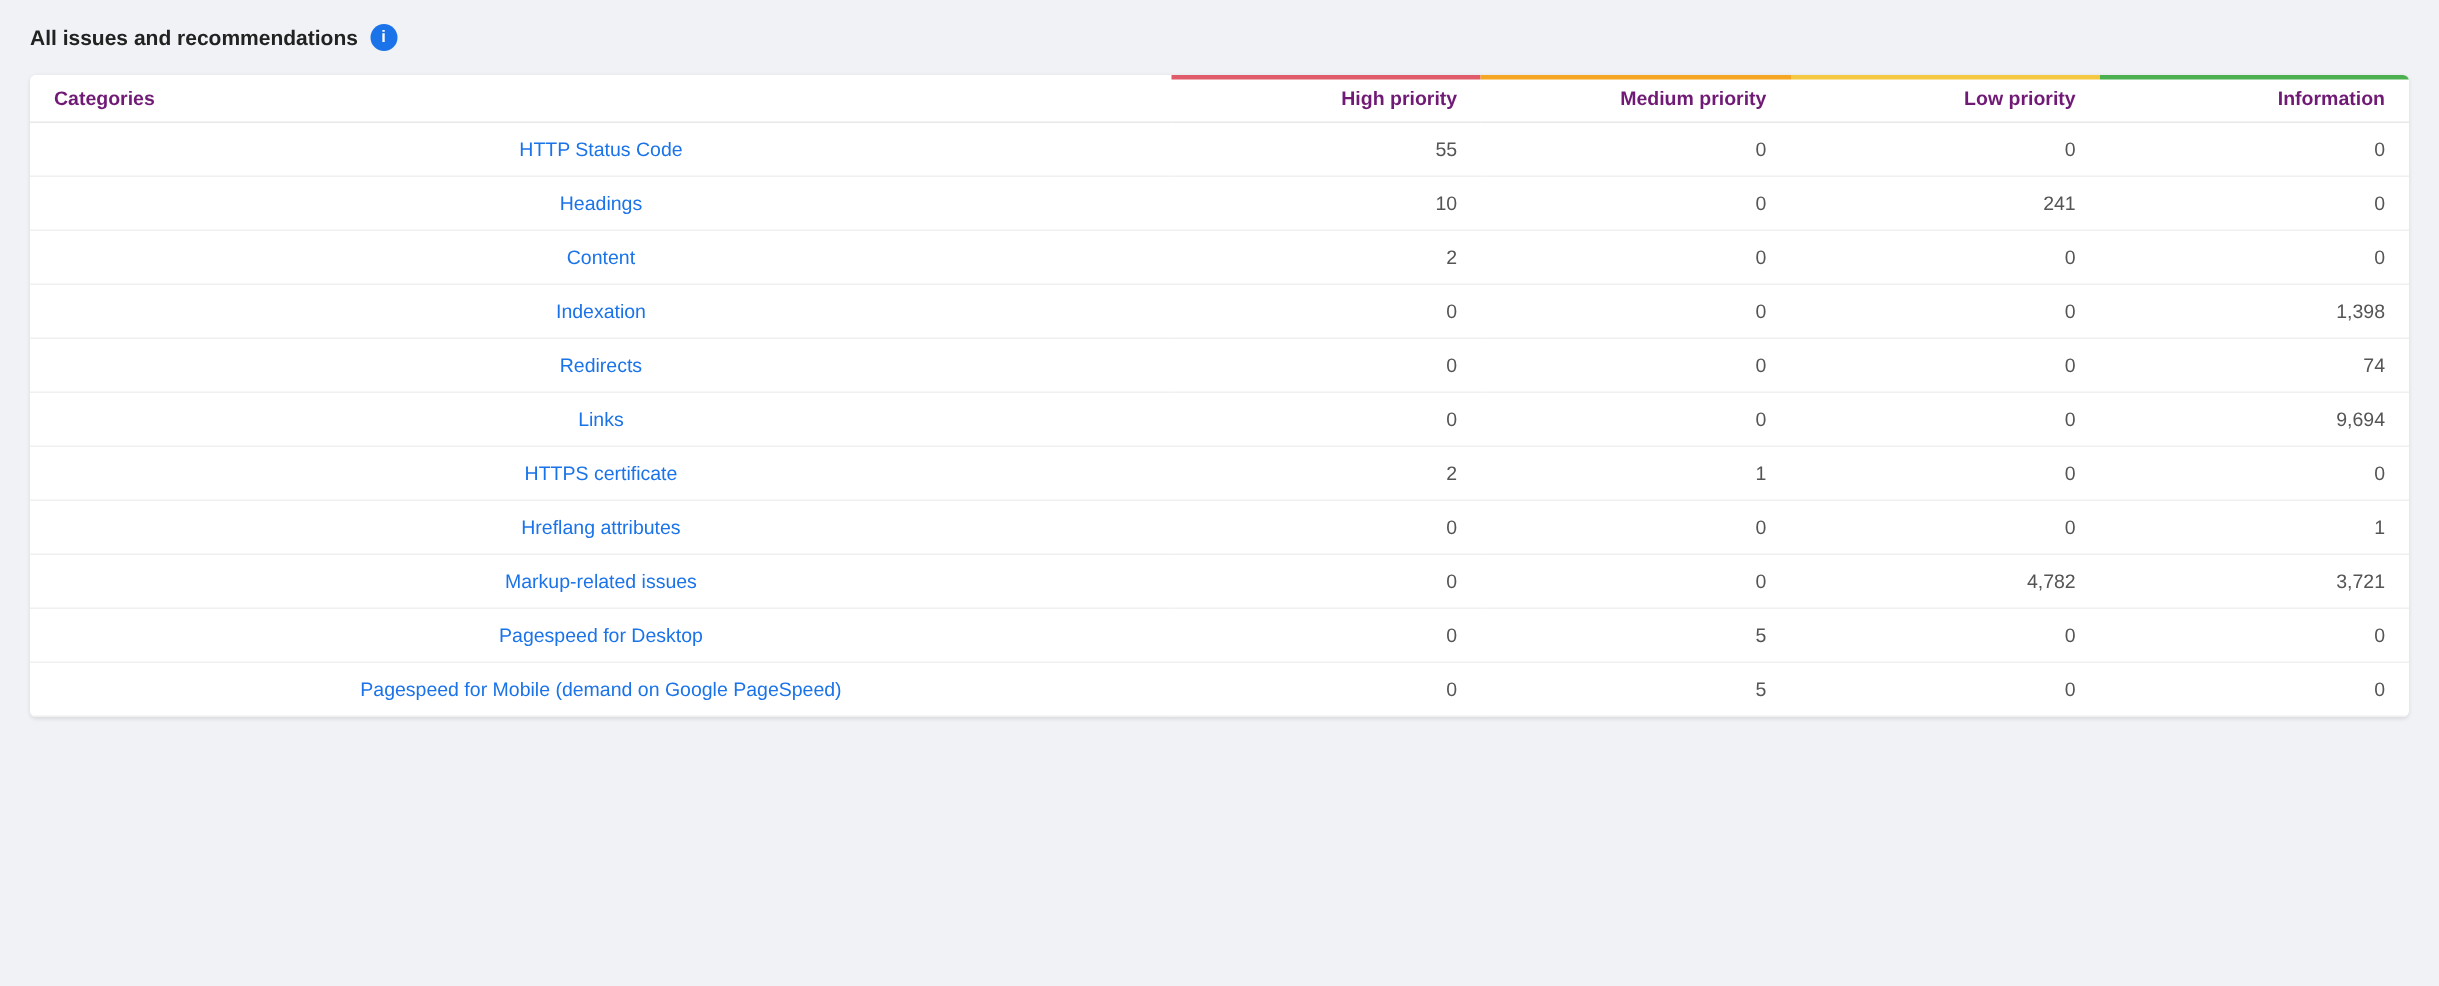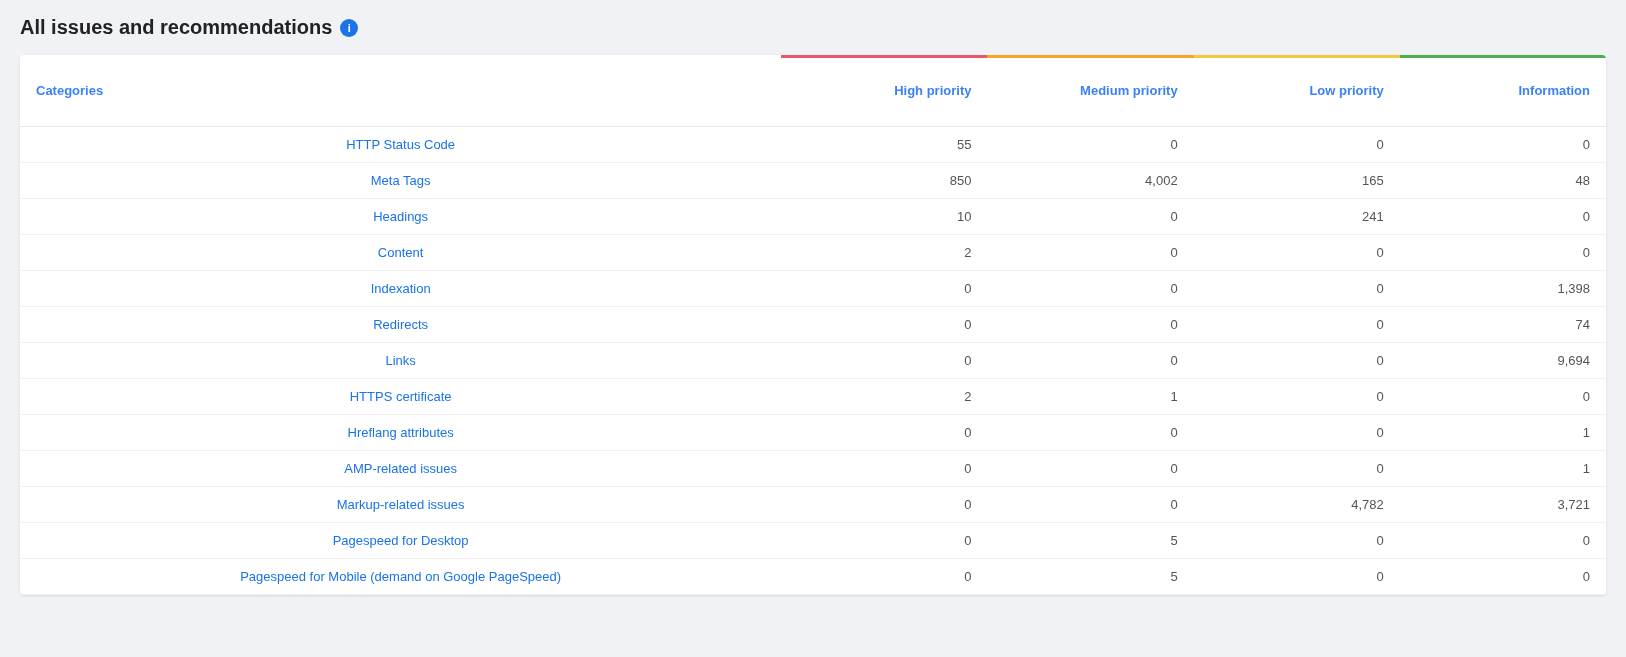--- a/index.html
+++ b/index.html
@@ -14,21 +14,21 @@
       background: #f0f2f5;
       min-height: 657px;
     }
     .page-title-row {
       display: flex;
       align-items: center;
       gap: 8px;
       margin-bottom: 16px;
     }
     .page-title {
-      font-size: 20px;
+      font-size: 14px;
       font-weight: 600;
       color: #222;
     }
     .info-icon {
       display: inline-flex;
       align-items: center;
       justify-content: center;
       width: 18px;
       height: 18px;
       background: #1a73e8;
@@ -46,25 +46,25 @@
       box-shadow: 0 1px 3px rgba(0,0,0,0.1);
     }
     table {
       width: 100%;
       border-collapse: collapse;
     }
     thead tr {
       background: white;
     }
     thead th {
-      padding: 28px 16px;
+      padding: 8px 16px;
       text-align: right;
       font-weight: 600;
       font-size: 13px;
-      color: #3b82f6;
+      color: #701a75;
       border-bottom: 1px solid #e8e8e8;
       position: relative;
     }
     thead th:first-child {
       text-align: left;
       width: 48%;
     }
     thead th.col-high::after {
       content: '';
       display: block;
@@ -143,27 +143,20 @@
       </thead>
       <tbody id="table-body">
       <tr>
             <td><a href="#">HTTP Status Code</a></td>
             <td>55</td>
             <td>0</td>
             <td>0</td>
             <td>0</td>
           </tr>
           <tr>
-            <td><a href="#">Meta Tags</a></td>
-            <td>850</td>
-            <td>4,002</td>
-            <td>165</td>
-            <td>48</td>
-          </tr>
-          <tr>
             <td><a href="#">Headings</a></td>
             <td>10</td>
             <td>0</td>
             <td>241</td>
             <td>0</td>
           </tr>
           <tr>
             <td><a href="#">Content</a></td>
             <td>2</td>
             <td>0</td>
@@ -193,27 +186,20 @@
           </tr>
           <tr>
             <td><a href="#">HTTPS certificate</a></td>
             <td>2</td>
             <td>1</td>
             <td>0</td>
             <td>0</td>
           </tr>
           <tr>
             <td><a href="#">Hreflang attributes</a></td>
-            <td>0</td>
-            <td>0</td>
-            <td>0</td>
-            <td>1</td>
-          </tr>
-          <tr>
-            <td><a href="#">AMP-related issues</a></td>
             <td>0</td>
             <td>0</td>
             <td>0</td>
             <td>1</td>
           </tr>
           <tr>
             <td><a href="#">Markup-related issues</a></td>
             <td>0</td>
             <td>0</td>
             <td>4,782</td>

